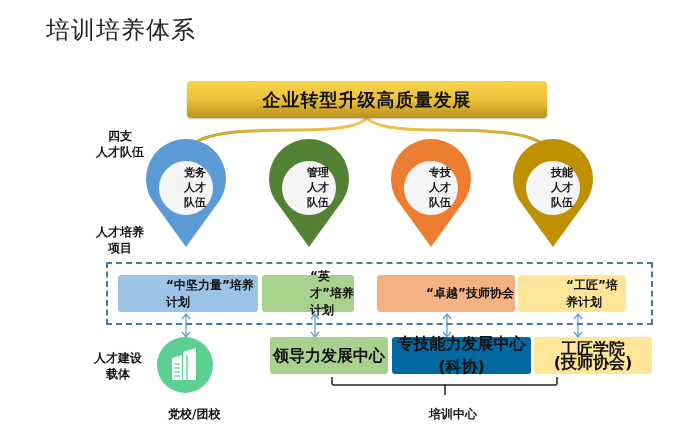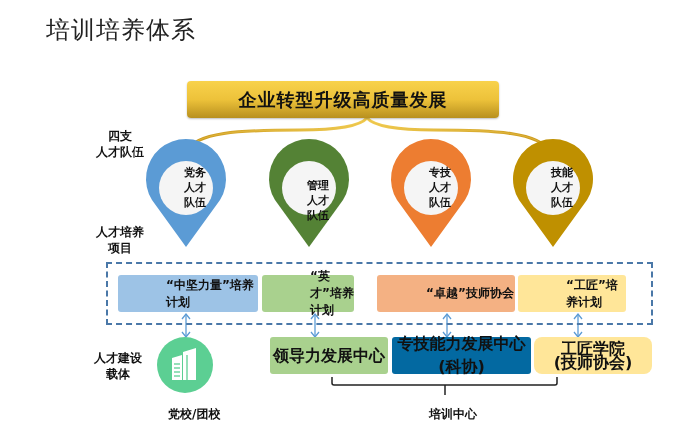--- a/index.html
+++ b/index.html
@@ -1,21 +1,21 @@
 <!DOCTYPE html>
 <html><head>
 <meta charset="utf-8">
 <style>
   * { box-sizing: border-box; margin: 0; padding: 0; }
   html, body { width: 691px; height: 447px; background: #ffffff; overflow: hidden; }
   body { position: relative; font-family: "DejaVu Sans", "Liberation Sans", sans-serif; color: #111; }
   .abs { position: absolute; }
   .title { left: 46px; top: 14px; font-size: 24px; color: #222; letter-spacing: 1px; font-weight: normal; }
   .banner {
-    left: 187px; top: 81px; width: 312px; height: 37px; border-radius: 4px;
+    left: 187px; top: 81px; width: 360px; height: 37px; border-radius: 4px;
     background: linear-gradient(to bottom, #f8d24c 0%, #edc23a 50%, #b8901e 100%);
     display: flex; align-items: center; justify-content: center;
     font-size: 18px; font-weight: bold; color: #111; letter-spacing: 1px;
     box-shadow: 0 1px 2px rgba(0,0,0,0.25);
   }
   .side-label { font-size: 12px; font-weight: bold; text-align: center; line-height: 16px; color: #111; }
   .pin-text { font-size: 11px; font-weight: bold; text-align: right; line-height: 15px; color: #111; }
   .dash-box { left: 106px; top: 262px; width: 547px; height: 63px; border: 2px dashed #4a78a8; }
   .plan { top: 275px; height: 37px; border-radius: 3px; display: flex; align-items: center; justify-content: center; font-size: 12px; font-weight: bold; color: #111; padding-left: 48px; }
   .center { top: 337px; height: 37px; border-radius: 3px; display: flex; flex-direction: column; align-items: center; justify-content: center; font-size: 16px; font-weight: bold; color: #111; line-height: 14px; margin-left: 11px; }
@@ -105,21 +105,21 @@
 <div class="abs side-label" style="left:88px; top:350px; width:60px;">
   <div>人才建设</div>
   <div>载体</div>
 </div>
 
 <div class="abs pin-text" style="left:166px; top:165px; width:40px;">
   <div>党务</div>
   <div>人才</div>
   <div>队伍</div>
 </div>
-<div class="abs pin-text" style="left:289px; top:178px; width:40px;">
+<div class="abs pin-text" style="left:289px; top:165px; width:40px;">
   <div>管理</div>
   <div>人才</div>
   <div>队伍</div>
 </div>
 <div class="abs pin-text" style="left:411px; top:165px; width:40px;">
   <div>专技</div>
   <div>人才</div>
   <div>队伍</div>
 </div>
 <div class="abs pin-text" style="left:533px; top:165px; width:40px;">
@@ -134,19 +134,19 @@
 <div class="abs plan" style="left:377px; width:138px; background:#f4b183;">“卓越”技师协会</div>
 <div class="abs plan" style="left:518px; width:108px; background:#ffe699;">“工匠”培养计划</div>
 
 <div class="abs center" style="left:259px; width:118px; background:#a9d18e;">
   <div>领导力发展中心</div>
 </div>
 <div class="abs center" style="left:381px; width:139px; background:#0369a1;justify-content:space-between;">
   <div>专技能力发展中心</div>
   <div>(科协)</div>
 </div>
-<div class="abs center" style="left:523px; width:118px; background:#ffe699;border-radius:8px;">
+<div class="abs center" style="left:523px; width:118px; background:#ffe699;">
   <div>工匠学院</div>
   <div>(技师协会)</div>
 </div>
 
 <div class="abs foot" style="left:155px; top:406px;">党校/团校</div>
 <div class="abs foot" style="left:416px; top:406px;">培训中心</div>
 
 </body></html>

